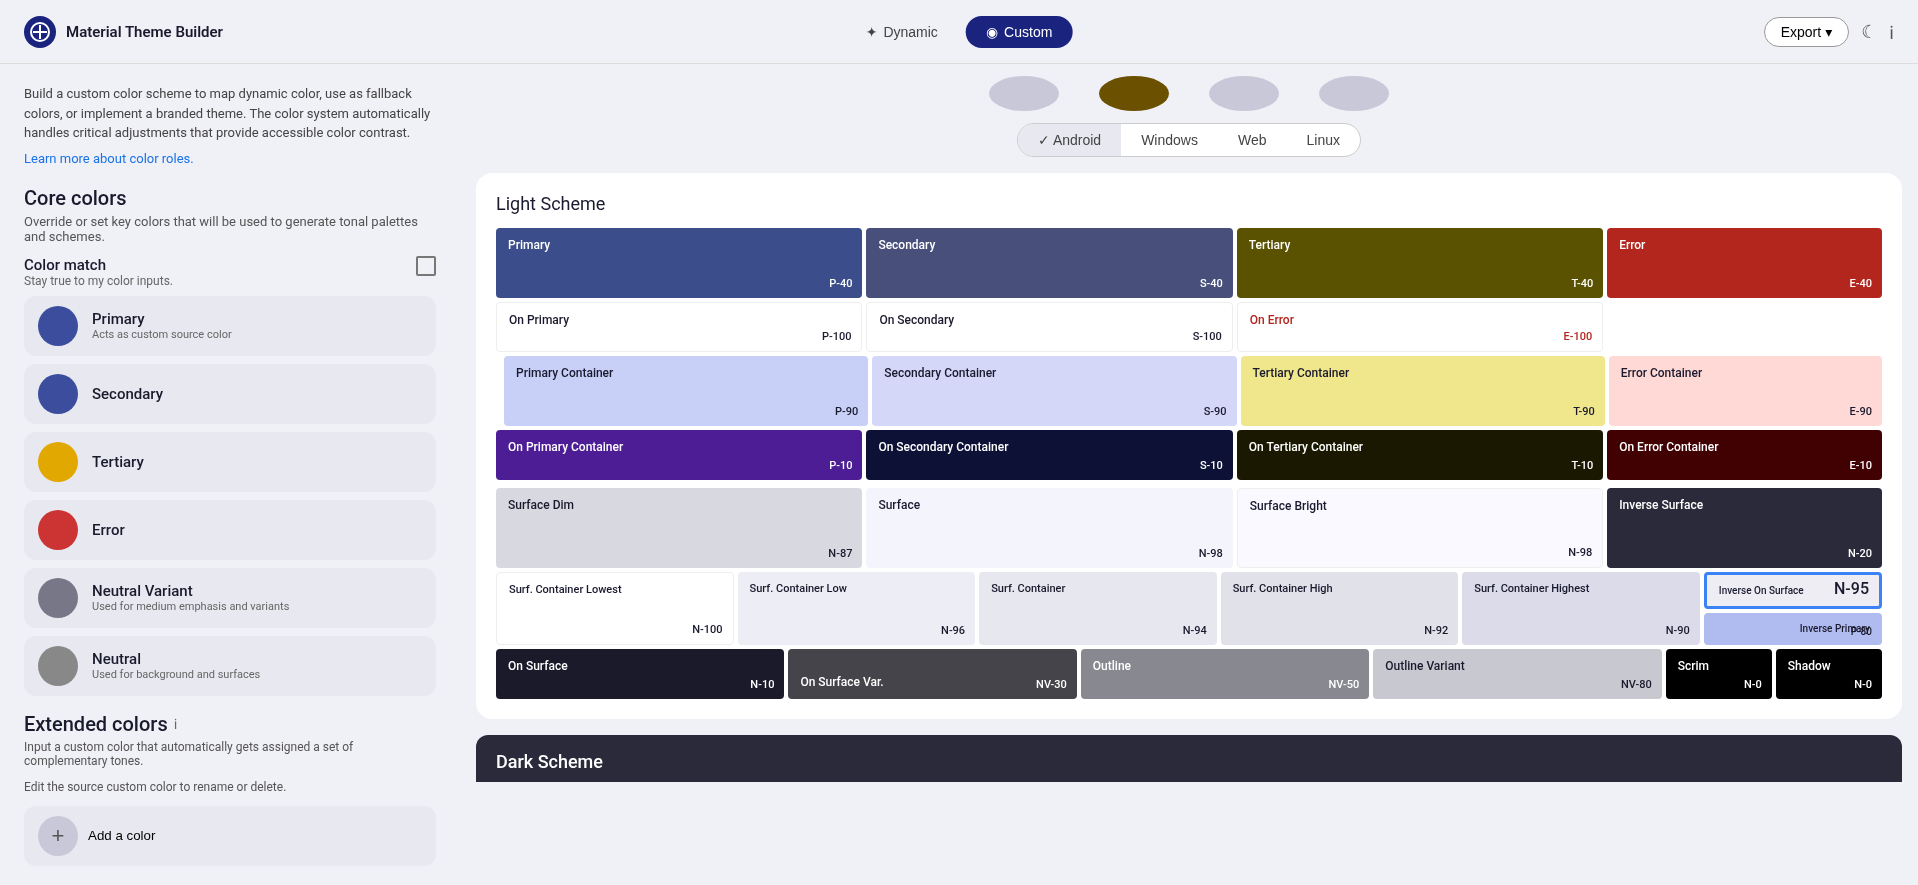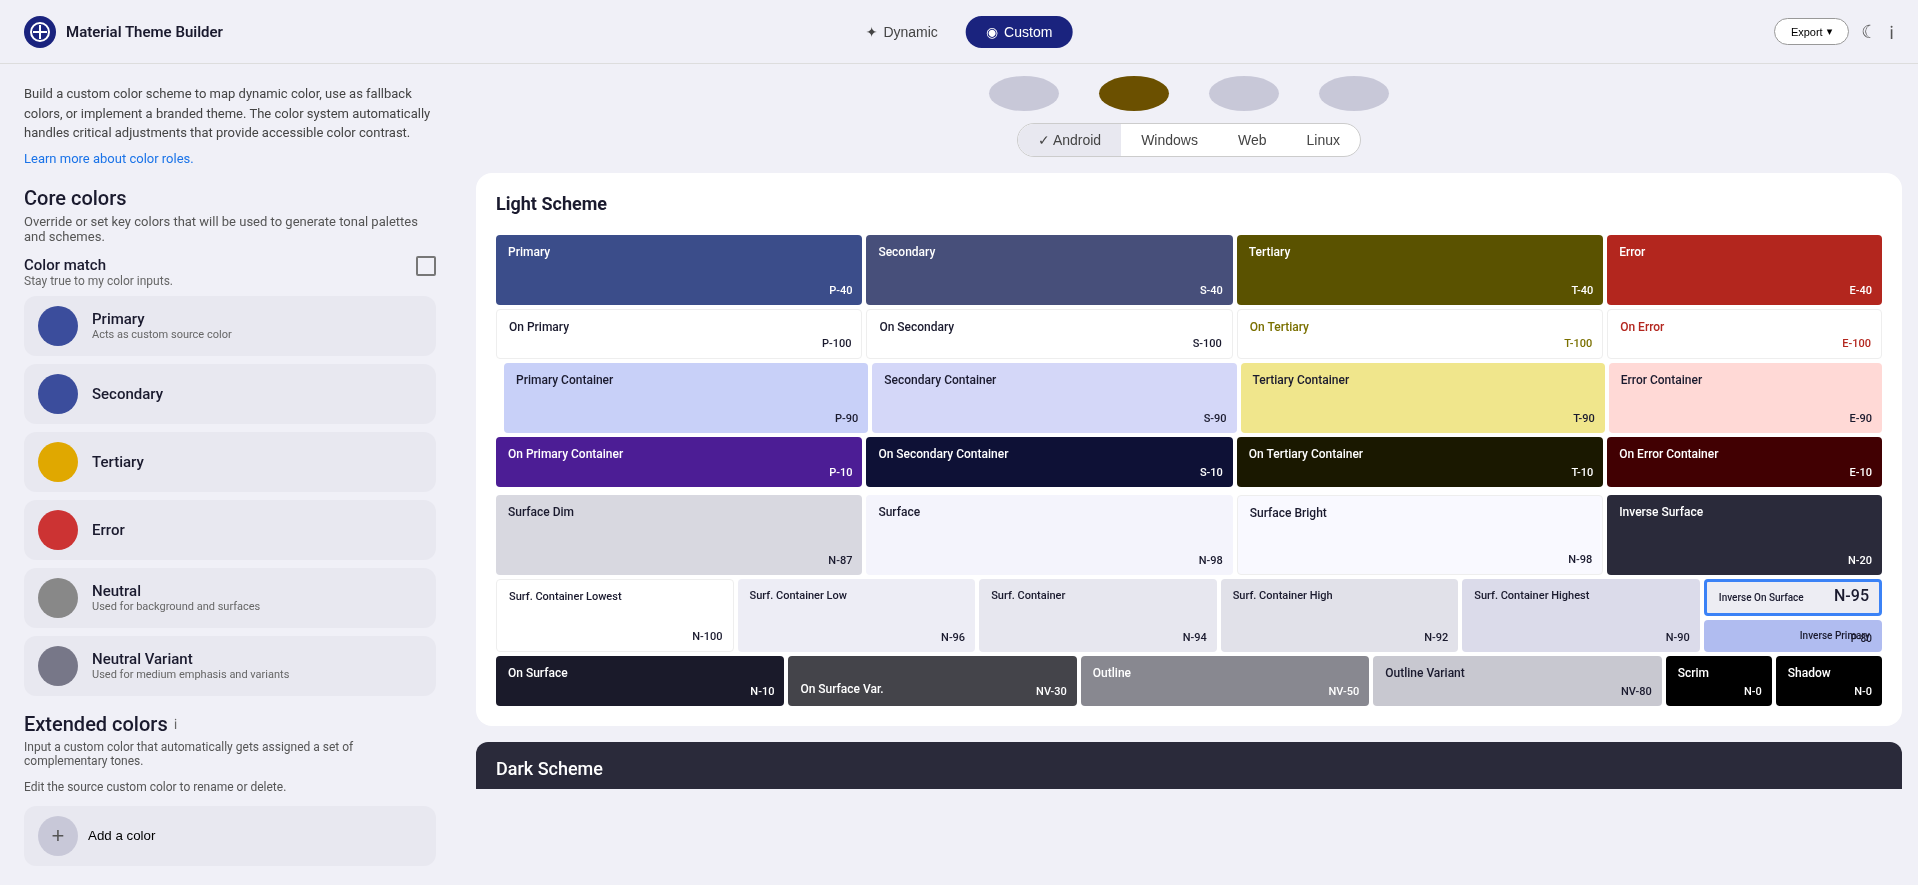--- a/index.html
+++ b/index.html
@@ -71,21 +71,21 @@
       display: flex;
       align-items: center;
       gap: 12px;
     }
     .export-btn {
       border: 1px solid #999;
       background: white;
       border-radius: 20px;
       padding: 6px 16px;
       cursor: pointer;
-      font-size: 11px;
+      font-size: 14px;
       display: flex;
       align-items: center;
       gap: 4px;
     }
     .icon-btn {
       background: none;
       border: none;
       cursor: pointer;
       font-size: 18px;
       color: #555;
@@ -242,22 +242,22 @@
     
     .scheme-card {
       background: white;
       border-radius: 16px;
       margin: 0 16px 16px 16px;
       padding: 20px;
       overflow: hidden;
     }
     .scheme-title {
       font-size: 18px;
-      font-weight: 700;
-      margin-bottom: 21px;
+      font-weight: 400;
+      margin-bottom: 14px;
     }
     .color-block {
       padding: 10px 12px;
       font-size: 12px;
       font-weight: 500;
       display: flex;
       flex-direction: column;
       justify-content: space-between;
       min-height: 70px;
       border-radius: 4px;
@@ -385,31 +385,31 @@
       </div>
     </div>
     <div class="color-item">
       <div class="color-circle" style="background:#cc3333;"></div>
       <div>
         <div class="color-item-label">Error</div>
         <div class="color-item-sublabel"></div>
       </div>
     </div>
     <div class="color-item">
+      <div class="color-circle" style="background:#777788;"></div>
+      <div>
+        <div class="color-item-label">Neutral Variant</div>
+        <div class="color-item-sublabel">Used for medium emphasis and variants</div>
+      </div>
+    </div>
+    <div class="color-item">
       <div class="color-circle" style="background:#888888;"></div>
       <div>
         <div class="color-item-label">Neutral</div>
         <div class="color-item-sublabel">Used for background and surfaces</div>
-      </div>
-    </div>
-    <div class="color-item">
-      <div class="color-circle" style="background:#777788;"></div>
-      <div>
-        <div class="color-item-label">Neutral Variant</div>
-        <div class="color-item-sublabel">Used for medium emphasis and variants</div>
       </div>
     </div>
 
     <div class="extended-colors-title">
       <span>Extended colors</span>
       <span style="font-size:14px;color:#666;">ℹ</span>
     </div>
     <p class="ext-desc">Input a custom color that automatically gets assigned a set of complementary tones.</p>
     <p class="ext-desc">Edit the source custom color to rename or delete.</p>
 
@@ -460,24 +460,20 @@
       </div>
 
       <div class="scheme-on-row">
         <div class="color-block" style="background:white;color:#1a1a2e;border:1px solid #eee;min-height:50px;">
           <span class="color-block-label">On Primary</span>
           <span class="color-block-code">P-100</span>
         </div>
         <div class="color-block" style="background:white;color:#1a1a2e;border:1px solid #eee;min-height:50px;">
           <span class="color-block-label">On Secondary</span>
           <span class="color-block-code">S-100</span>
-        </div>
-        <div class="color-block" style="background:white;color:#7a7000;border:1px solid #eee;min-height:50px;">
-          <span class="color-block-label">On Tertiary</span>
-          <span class="color-block-code">T-100</span>
         </div>
         <div class="color-block" style="background:white;color:#b3261e;border:1px solid #eee;min-height:50px;">
           <span class="color-block-label">On Error</span>
           <span class="color-block-code">E-100</span>
         </div>
       </div>
 
       <div class="scheme-container-row">
         <div class="color-block" style="background:#c8d0f8;color:#1a1a2e;">
           <span class="color-block-label">Primary Container</span>

